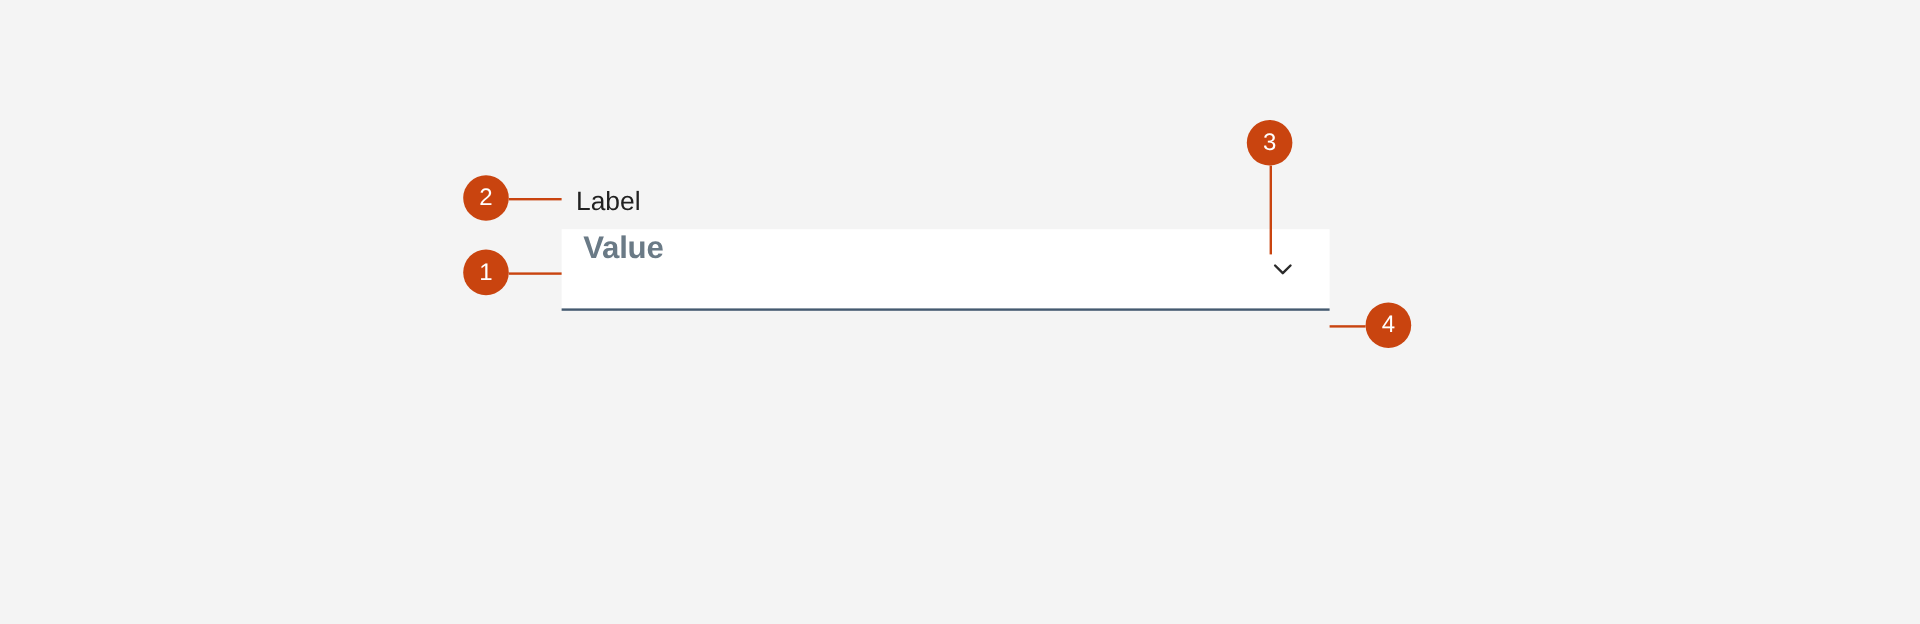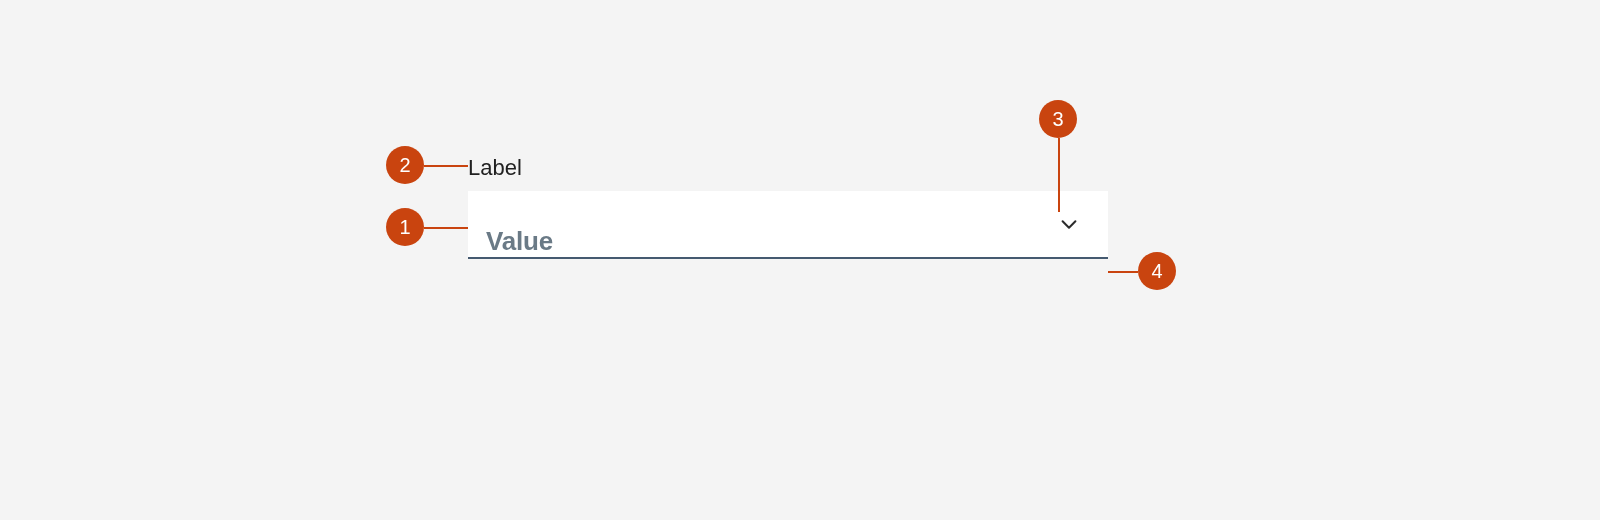--- a/index.html
+++ b/index.html
@@ -20,28 +20,29 @@
     left: 468px;
     top: 155px;
     width: 640px;
   }
   .select-label {
     font-size: 22px;
     font-weight: 500;
     color: #212121;
     margin-bottom: 10px;
     line-height: 1.2;
+    margin-left: 12px;
   }
   .select-field {
     position: relative;
     background: #ffffff;
     height: 68px;
     border-bottom: 2px solid #455a70;
     display: flex;
-    align-items: flex-end;
+    align-items: flex-start;
     padding: 0 18px;
   }
   .select-value {
     font-size: 26px;
     font-weight: 600;
     color: #6a7a86;
     letter-spacing: -0.2px;
   }
   .chevron {
     position: absolute;

